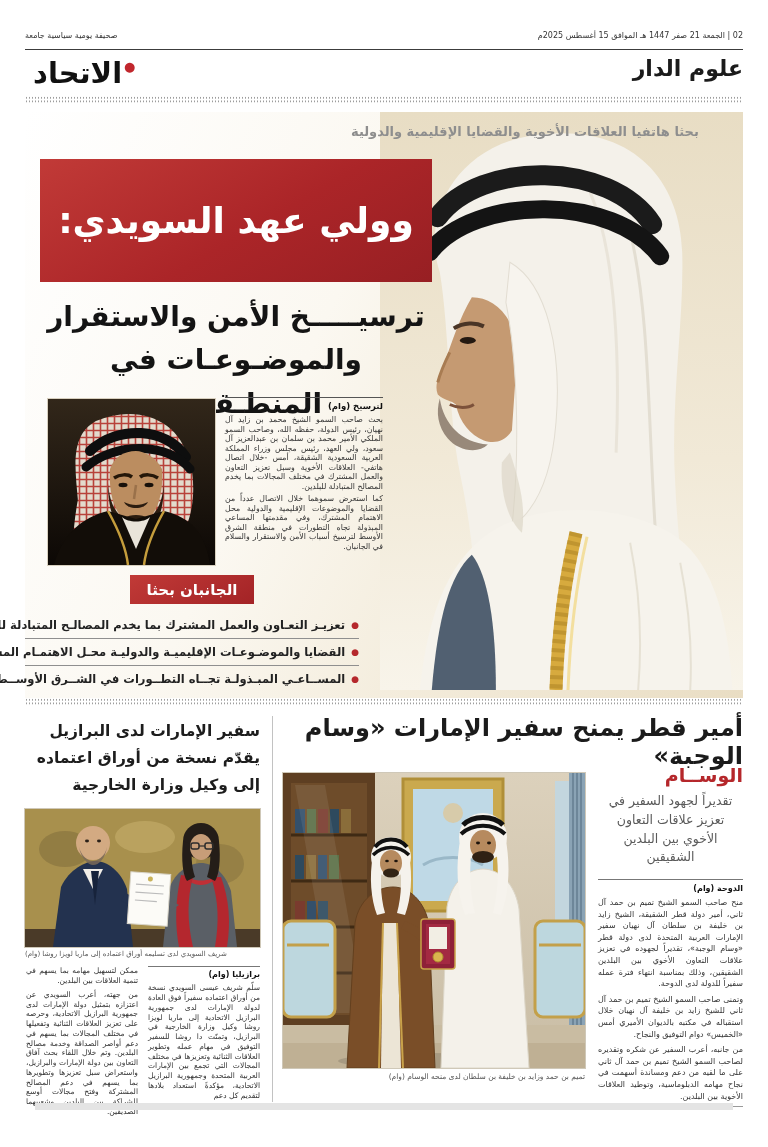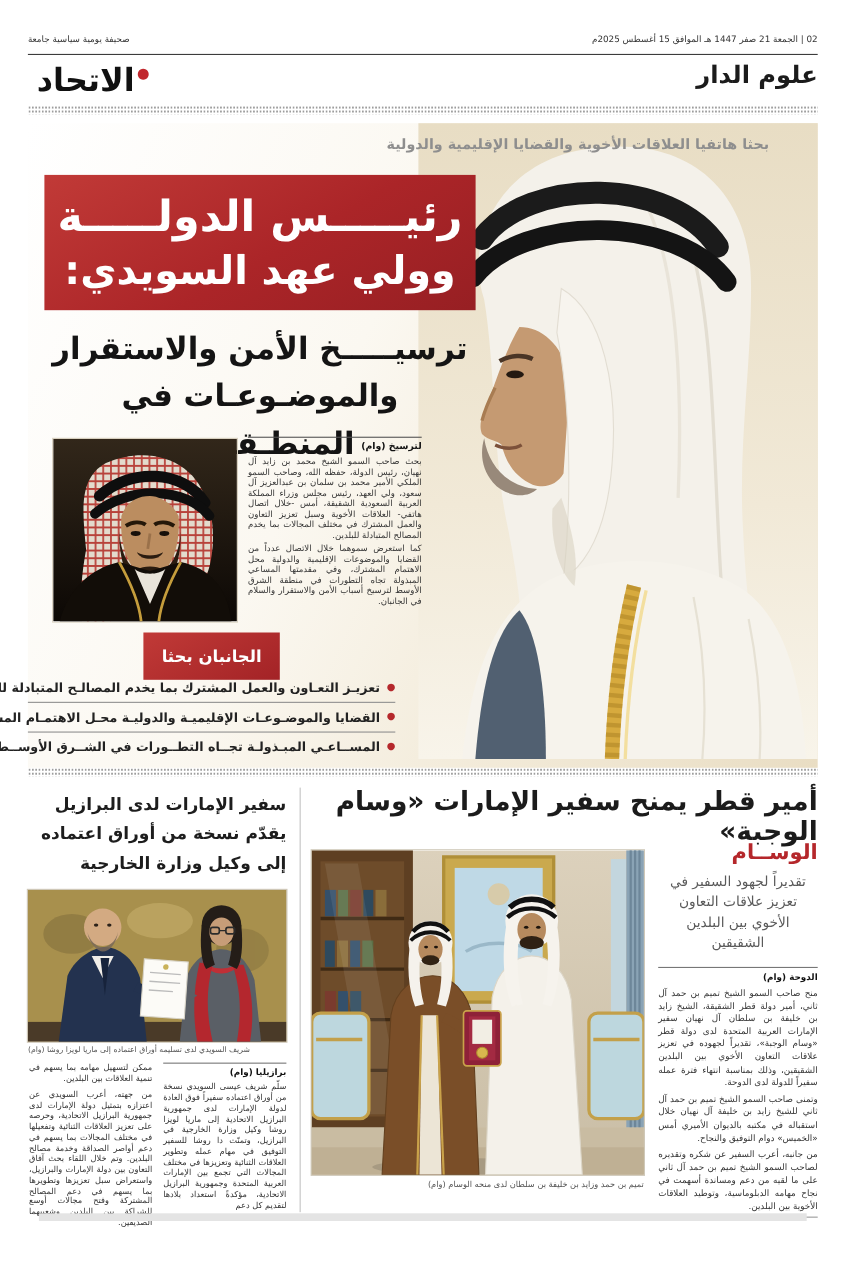--- a/index.html
+++ b/index.html
@@ -33,21 +33,21 @@
   .red-box .l1{font-size:39px;font-weight:bold;line-height:1.35;}
   .red-box .l2{font-size:36px;font-weight:bold;line-height:1.25;}
   .subhead{position:absolute;left:15px;top:183px;width:392px;z-index:2;text-align:center;
            font-size:28px;font-weight:bold;color:#141414;line-height:1.55;}
   .mbs-wrap{position:absolute;left:23px;top:287px;width:167px;height:166px;z-index:2;
             box-shadow:0 0 0 1px #d8d0bf;}
   .art-body{position:absolute;left:200px;top:285px;width:158px;height:170px;z-index:2;}
   .art-body .rule{border-top:1px solid #555;margin-bottom:3px;}
   .dateline{font-size:8.5px;font-weight:bold;color:#111;margin:2px 0 4px;}
   .art-body p{margin:0 0 3px;font-size:7.8px;line-height:1.22;text-align:justify;color:#333;}
-  .box-title{position:absolute;left:105px;top:463px;width:124px;height:43px;z-index:2;
+  .box-title{position:absolute;left:105px;top:463px;width:124px;height:29px;z-index:2;
              background:linear-gradient(150deg,#c13a37,#a32326);color:#fff;
              display:flex;align-items:center;justify-content:center;
              font-size:15px;font-weight:bold;}
   .bullets{position:absolute;left:0;top:500px;width:334px;z-index:2;}
   .bullet-row{display:flex;align-items:center;gap:6px;height:26px;
               font-size:11.5px;font-weight:bold;color:#222;white-space:nowrap;}
   .bullet-row + .bullet-row{border-top:1px solid #8f8f8f;}
   .bullet-dot{color:#b5282c;font-size:9px;line-height:1;}
   
   .bottom{position:absolute;top:712px;left:25px;right:25px;height:398px;}
@@ -114,21 +114,20 @@
         <path d="M207,424 C196,472 190,522 188,577" stroke="#f2d98c" stroke-width="3" opacity="0.8" fill="none"></path>
         <path d="M250,430 C260,480 262,530 258,577" stroke="#e6e1d4" stroke-width="2" fill="none"></path>
         <path d="M300,450 C310,500 312,540 310,577" stroke="#e6e1d4" stroke-width="2" fill="none"></path>
         <path d="M130,340 C140,370 146,395 142,420 C128,408 120,380 122,350 Z" fill="#d9d2c2" opacity="0.6"></path>
       </svg>
     </div>
 
     <div class="kicker">بحثا هاتفيا العلاقات الأخوية والقضايا الإقليمية والدولية</div>
 
     <div class="red-box">
-      <div class="l1">رئيـــــس الدولـــــة</div>
       <div class="l2">وولي عهد السويدي:</div>
     </div>
 
     <div class="subhead">
       <div>ترسيـــــخ الأمن والاستقرار</div>
       <div>والموضـوعـات في المنطـقـــــة</div>
     </div>
 
     <div class="mbs-wrap">
       <svg width="100%" height="100%" viewBox="0 0 167 166" preserveAspectRatio="none">

